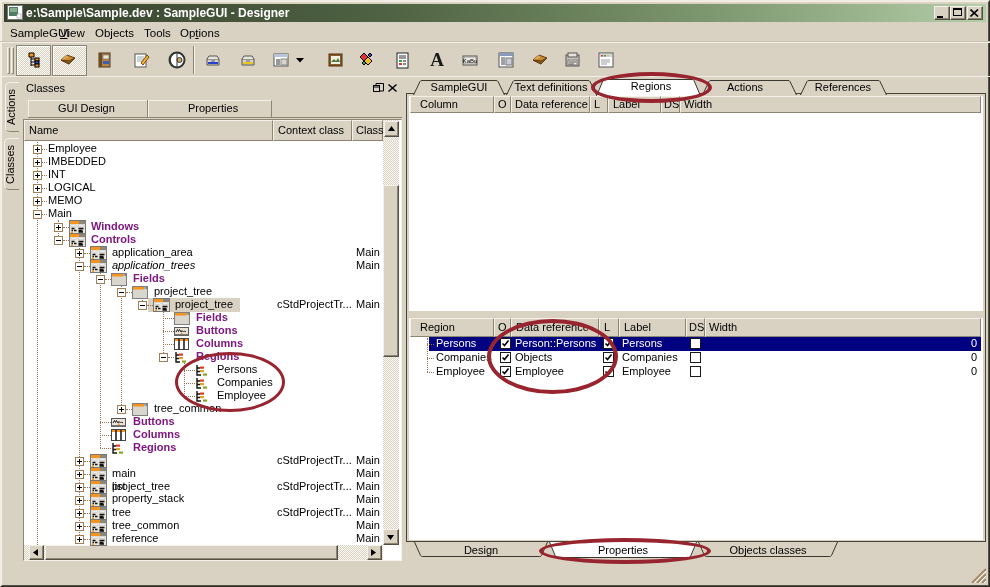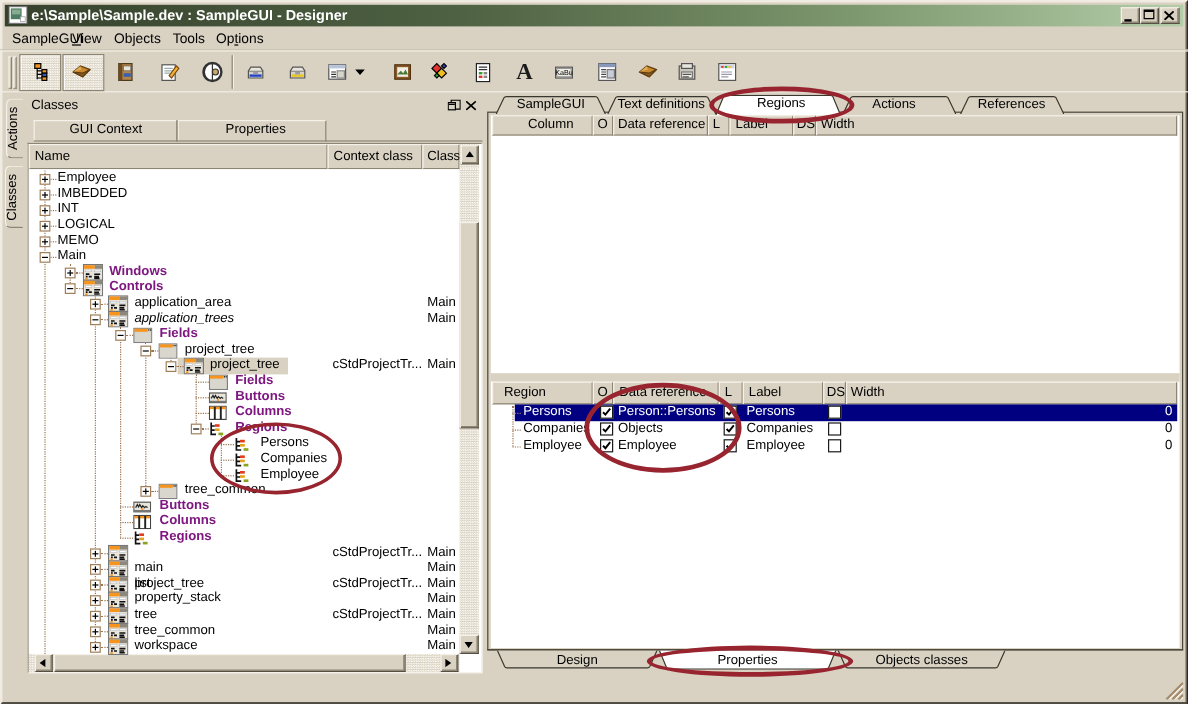--- a/index.html
+++ b/index.html
@@ -157,21 +157,21 @@
 <div class="a t " style="left:26px;top:82px;">Classes</div>
 <svg class="a" style="left:373px;top:83px" width="11" height="10" viewBox="0 0 11 10">
     <rect x="0.5" y="2.5" width="6" height="6" fill="none" stroke="#000"></rect>
     <path d="M3 2.5 V0.5 H10.5 V8 H7" fill="none" stroke="#000"></path>
     <path d="M1 4 h5" stroke="#000"></path>
   </svg>
 <svg class="a" style="left:388px;top:84px" width="9" height="8" viewBox="0 0 9 8">
     <path d="M0.5 0.5 L8.5 7.5 M8.5 0.5 L0.5 7.5" stroke="#000" stroke-width="1.4"></path>
   </svg>
 <div class="a" style="left:28px;top:100px;width:120px;height:18px;background:#d9d2c3;border-top:1px solid #f5f1e8;border-left:1px solid #f5f1e8;border-right:1px solid #8d8574"></div>
-<div class="a t " style="left:58px;top:102px;">GUI Context</div>
+<div class="a t " style="left:58px;top:102px;">GUI Design</div>
 <div class="a" style="left:148px;top:100px;width:124px;height:18px;background:#d9d2c3;border-top:1px solid #f5f1e8;border-left:1px solid #f5f1e8;border-right:1px solid #8d8574"></div>
 <div class="a t " style="left:188px;top:102px;">Properties</div>
 <div class="a" style="left:28px;top:117px;width:374px;height:1px;background:#8d8574"></div>
 <div class="a" style="left:28px;top:100px;width:1px;height:18px;background:#8d8574;left:147px"></div>
 <div class="a" style="left:23px;top:119px;width:379px;height:442px;background:#fff;border-top:1px solid #8d8574;border-left:1px solid #8d8574;border-bottom:1px solid #f5f1e8;border-right:1px solid #f5f1e8"></div>
 <div class="a hcell" style="left:24px;top:120px;width:249px;height:21px;"></div>
 <div class="a t " style="left:29px;top:124px;">Name</div>
 <div class="a hcell" style="left:273px;top:120px;width:79px;height:21px;"></div>
 <div class="a t " style="left:278px;top:124px;">Context class</div>
 <div class="a hcell" style="left:352px;top:120px;width:31px;height:21px;"></div>
@@ -529,21 +529,21 @@
 <svg class="a" style="left:90px;top:532px" width="17" height="14" viewBox="0 0 17 14">
     <rect x="0.5" y="0.5" width="16" height="13" fill="#e8e5dd" stroke="#777"></rect>
     <rect x="1" y="1" width="9" height="3" fill="#f7941d"></rect>
     <rect x="10" y="1" width="6.5" height="3" fill="#8d887c"></rect>
     <rect x="2" y="5" width="5.5" height="1.5" fill="#fff" stroke="#aaa" stroke-width="0.4"></rect>
     <rect x="9.5" y="5" width="5.5" height="1.5" fill="#fff" stroke="#aaa" stroke-width="0.4"></rect>
     <path d="M2.5 8.5 h3 M2.5 10.5 h1.5 M5 10.5 h2.5" stroke="#111" stroke-width="1.4"></path>
     <rect x="2" y="11.5" width="2" height="1.5" fill="#f7941d"></rect>
     <path d="M9.5 8.5 h5 M9.5 10.5 h4 M9.5 12 h4.5" stroke="#111" stroke-width="1.3"></path>
   </svg>
-<div class="a t " style="left:112px;top:532px;">workspace</div>
+<div class="a t " style="left:112px;top:532px;">reference</div>
 <div class="a t " style="left:356px;top:532px;">Main</div>
 <div class="a" style="left:406px;top:93px;width:580px;height:449px;border:1px solid #4a453a;background:#d9d2c3"></div>
 <div class="a" style="left:409px;top:96px;width:574px;height:444px;background:#fff"></div>
 <svg class="a" style="left:413px;top:80px" width="92" height="15" viewBox="0 0 92 15">
     <path d="M0.5 15 L7 1.5 Q7.5 0.5 9 0.5 L83 0.5 Q84.5 0.5 85 1.5 L91.5 15" fill="#d9d2c3" stroke="#3a372e"></path>
   </svg>
 <div class="a t " style="left:459px;top:81px;transform:translateX(-50%);">SampleGUI</div>
 <svg class="a" style="left:506px;top:80px" width="91" height="15" viewBox="0 0 91 15">
     <path d="M0.5 15 L7 1.5 Q7.5 0.5 9 0.5 L82 0.5 Q83.5 0.5 84 1.5 L90.5 15" fill="#d9d2c3" stroke="#3a372e"></path>
   </svg>
@@ -554,21 +554,21 @@
 <div class="a t " style="left:745px;top:81px;transform:translateX(-50%);">Actions</div>
 <svg class="a" style="left:800px;top:80px" width="87" height="15" viewBox="0 0 87 15">
     <path d="M0.5 15 L7 1.5 Q7.5 0.5 9 0.5 L78 0.5 Q79.5 0.5 80 1.5 L86.5 15" fill="#d9d2c3" stroke="#3a372e"></path>
   </svg>
 <div class="a t " style="left:843px;top:81px;transform:translateX(-50%);">References</div>
 <svg class="a" style="left:596px;top:79px" width="105" height="17" viewBox="0 0 105 17">
     <path d="M0.5 17 L7 1.5 Q7.5 0.5 9 0.5 L96 0.5 Q97.5 0.5 98 1.5 L104.5 17" fill="#fff" stroke="#3a372e"></path>
   </svg>
 <div class="a t " style="left:651px;top:80px;transform:translateX(-50%);background:#fff">Regions</div>
 <div class="a hcell" style="left:410px;top:96px;width:84px;height:17px;"></div>
-<div class="a t " style="left:420px;top:98px;margin-left:20px;">Column</div>
+<div class="a t " style="left:420px;top:98px;">Column</div>
 <div class="a hcell" style="left:494px;top:96px;width:17px;height:17px;"></div>
 <div class="a t " style="left:498px;top:98px;">O</div>
 <div class="a hcell" style="left:511px;top:96px;width:79px;height:17px;"></div>
 <div class="a t " style="left:515px;top:98px;">Data reference</div>
 <div class="a hcell" style="left:590px;top:96px;width:18px;height:17px;"></div>
 <div class="a t " style="left:594px;top:98px;">L</div>
 <div class="a hcell" style="left:608px;top:96px;width:53px;height:17px;"></div>
 <div class="a t " style="left:613px;top:98px;">Label</div>
 <div class="a hcell" style="left:661px;top:96px;width:19px;height:17px;"></div>
 <div class="a t " style="left:664px;top:98px;">DS</div>

